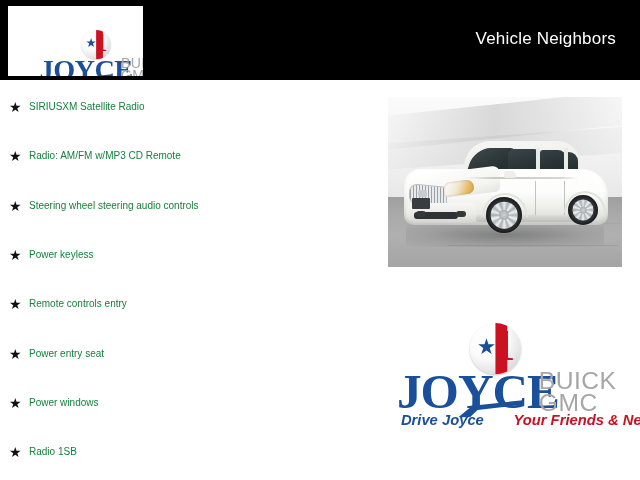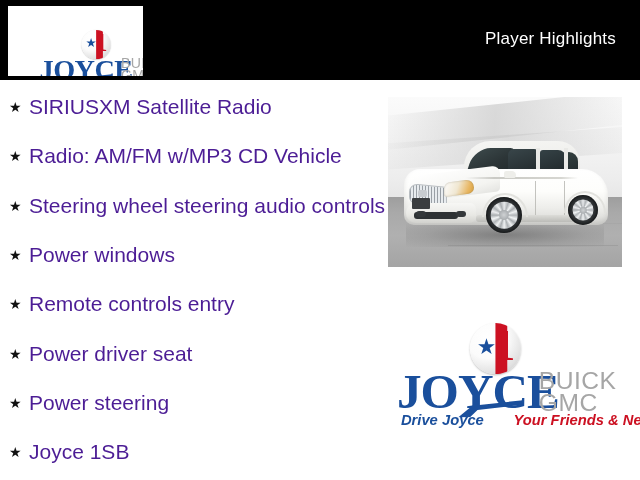--- a/index.html
+++ b/index.html
@@ -168,22 +168,22 @@
     white-space: nowrap;
   }
   .bullet-star {
     font-size: 14px;
     color: #111111;
     line-height: 22px;
     width: 20px;
     flex: 0 0 20px;
   }
   .bullet-text {
-    font-size: 21px;
-    color: #4c1d95;
+    font-size: 10px;
+    color: #15803d;
     line-height: 22px;
   }
 
   
   #vehicle-photo {
     position: absolute;
     left: 388px;
     top: 97px;
     width: 234px;
     height: 170px;
@@ -413,55 +413,55 @@
         </div>
         <div class="jl-swoosh"></div>
         <div class="jl-joyce">JOYCE</div>
         <div class="jl-buick">BUICK</div>
         <div class="jl-gmc">GMC</div>
 
       </div>
     </div>
   </div>
 
-  <div id="header-title">Player Highlights</div>
+  <div id="header-title">Vehicle Neighbors</div>
 </div>
 
 <div id="bullet-list">
     <div class="bullet-row" style="top: 16px;">
       <span class="bullet-star">★</span>
       <span class="bullet-text">SIRIUSXM Satellite Radio</span>
     </div>
     <div class="bullet-row" style="top: 65.3px;">
       <span class="bullet-star">★</span>
-      <span class="bullet-text">Radio: AM/FM w/MP3 CD Vehicle</span>
+      <span class="bullet-text">Radio: AM/FM w/MP3 CD Remote</span>
     </div>
     <div class="bullet-row" style="top: 114.6px;">
       <span class="bullet-star">★</span>
       <span class="bullet-text">Steering wheel steering audio controls</span>
     </div>
     <div class="bullet-row" style="top: 163.9px;">
       <span class="bullet-star">★</span>
+      <span class="bullet-text">Power keyless</span>
+    </div>
+    <div class="bullet-row" style="top: 213.2px;">
+      <span class="bullet-star">★</span>
+      <span class="bullet-text">Remote controls entry</span>
+    </div>
+    <div class="bullet-row" style="top: 262.5px;">
+      <span class="bullet-star">★</span>
+      <span class="bullet-text">Power entry seat</span>
+    </div>
+    <div class="bullet-row" style="top: 311.8px;">
+      <span class="bullet-star">★</span>
       <span class="bullet-text">Power windows</span>
     </div>
-    <div class="bullet-row" style="top: 213.2px;">
-      <span class="bullet-star">★</span>
-      <span class="bullet-text">Remote controls entry</span>
-    </div>
-    <div class="bullet-row" style="top: 262.5px;">
-      <span class="bullet-star">★</span>
-      <span class="bullet-text">Power driver seat</span>
-    </div>
-    <div class="bullet-row" style="top: 311.8px;">
-      <span class="bullet-star">★</span>
-      <span class="bullet-text">Power steering</span>
-    </div>
     <div class="bullet-row" style="top: 361.1px;">
       <span class="bullet-star">★</span>
-      <span class="bullet-text">Joyce 1SB</span>
+      <span class="bullet-text">Radio 1SB</span>
     </div>
   </div>
 
 <div id="vehicle-photo">
   <div class="ph-bg-top"></div>
   <div class="ph-sweep1"></div>
   <div class="ph-sweep2"></div>
   <div class="ph-floor"></div>
   <div class="ph-floor-line2"></div>
   <div class="ph-floor-line"></div>

